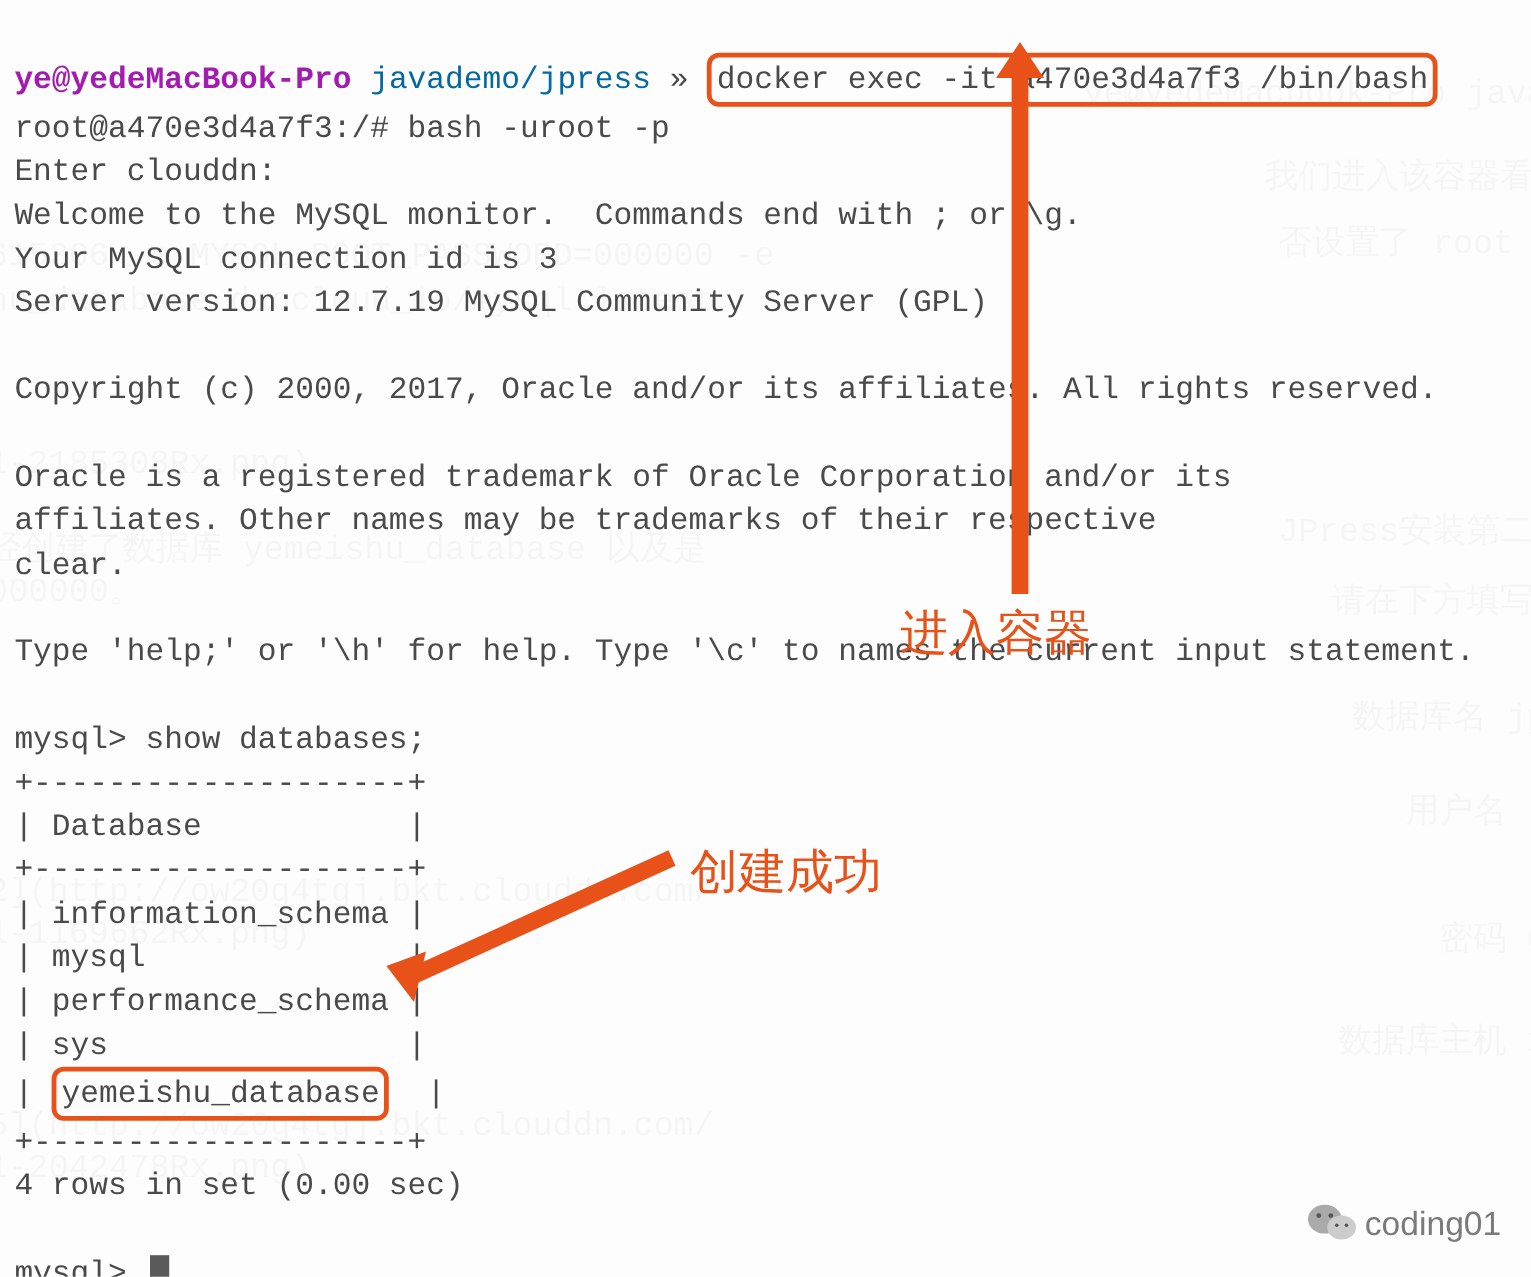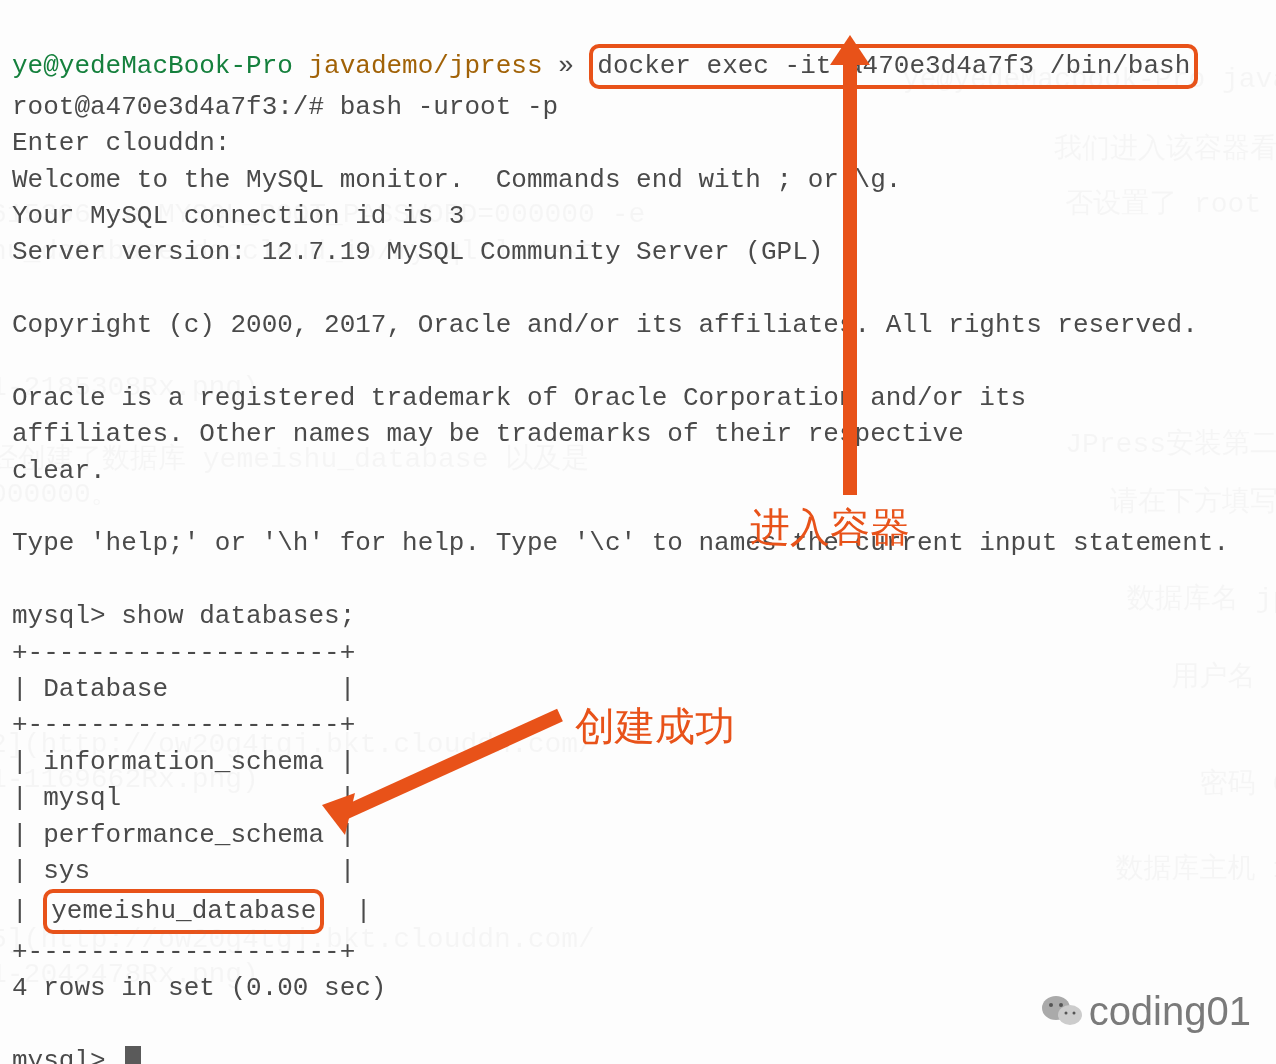--- a/index.html
+++ b/index.html
@@ -16,25 +16,25 @@
       line-height: 1.4;
       padding: 8px 12px;
       color: #4a4a4a;
       position: relative;
       overflow: hidden;
     }
     .terminal {
       white-space: pre;
     }
     .bold-black {
-      color: #15803d;
-      font-weight: normal;
+      color: #a21caf;
+      font-weight: bold;
     }
     .teal {
-      color: #a16207;
+      color: #0369a1;
     }
     .sep {
       color: #4a4a4a;
     }
     .highlight-box {
       border: 4px solid #e85219;
       border-radius: 10px;
       padding: 0 4px;
       display: inline-block;
     }
@@ -75,21 +75,21 @@
     }
     .watermark-corner {
       position: absolute;
       bottom: 25px;
       right: 25px;
       display: flex;
       align-items: center;
       gap: 6px;
       color: #7a7a7a;
       font-family: 'PingFang SC', sans-serif;
-      font-size: 40px;
+      font-size: 28px;
     }
     .wechat-icon {
       width: 42px;
       height: 34px;
     }
   </style>
 </head>
 <body>
 
 <div class="watermark-bg">

